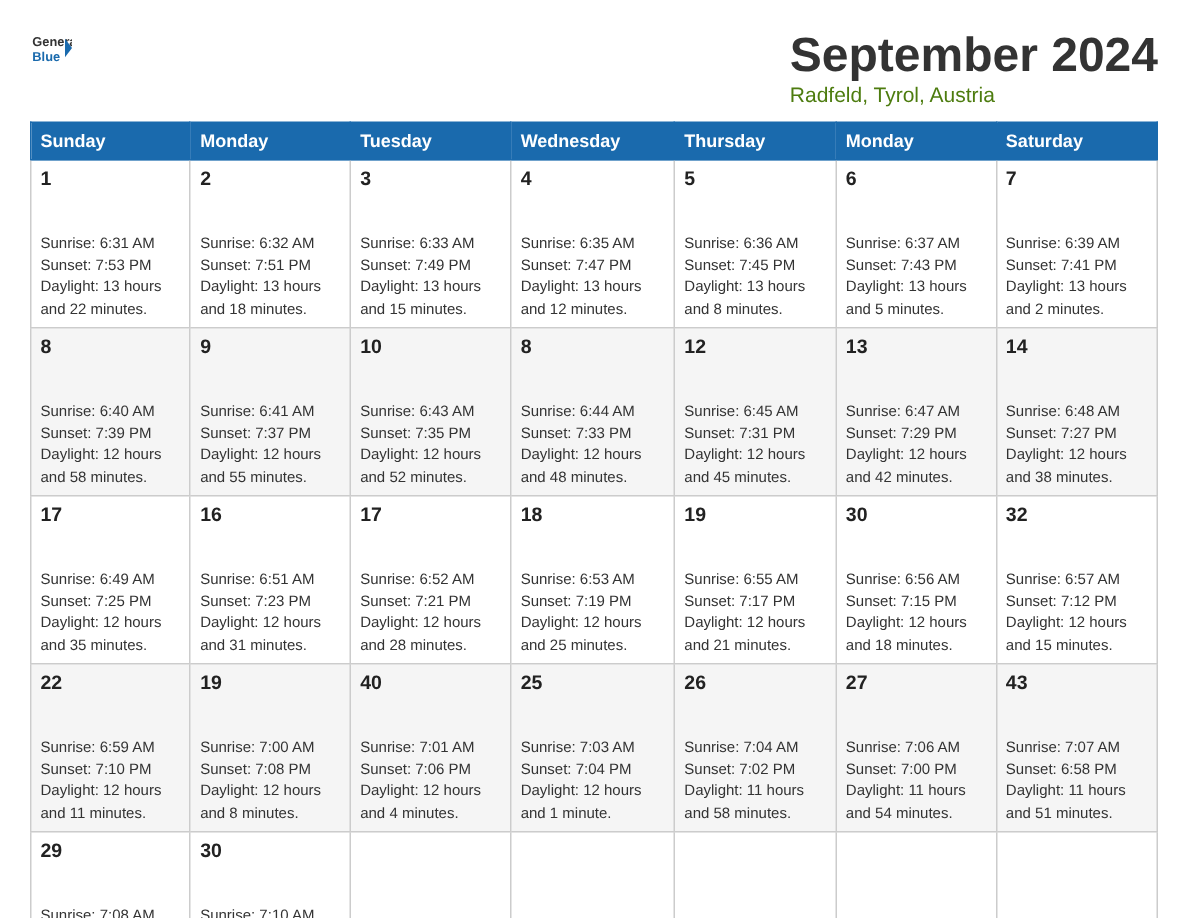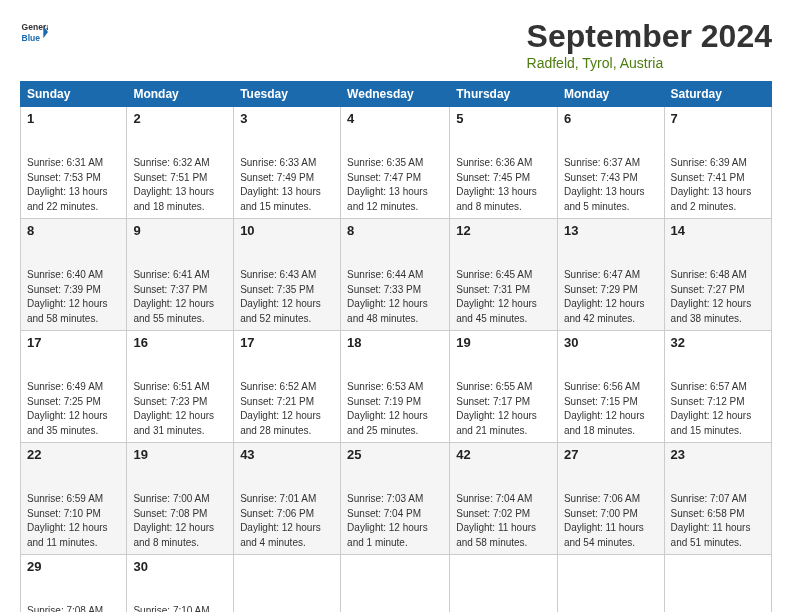--- a/index.html
+++ b/index.html
@@ -211,37 +211,37 @@
         <tr>
           <td>
             <span class="day-num">22</span>
             <div class="day-info">Sunrise: 6:59 AM<br>Sunset: 7:10 PM<br>Daylight: 12 hours<br>and 11 minutes.</div>
           </td>
           <td>
             <span class="day-num">19</span>
             <div class="day-info">Sunrise: 7:00 AM<br>Sunset: 7:08 PM<br>Daylight: 12 hours<br>and 8 minutes.</div>
           </td>
           <td>
-            <span class="day-num">43</span>
+            <span class="day-num">40</span>
             <div class="day-info">Sunrise: 7:01 AM<br>Sunset: 7:06 PM<br>Daylight: 12 hours<br>and 4 minutes.</div>
           </td>
           <td>
             <span class="day-num">25</span>
             <div class="day-info">Sunrise: 7:03 AM<br>Sunset: 7:04 PM<br>Daylight: 12 hours<br>and 1 minute.</div>
           </td>
           <td>
-            <span class="day-num">42</span>
+            <span class="day-num">26</span>
             <div class="day-info">Sunrise: 7:04 AM<br>Sunset: 7:02 PM<br>Daylight: 11 hours<br>and 58 minutes.</div>
           </td>
           <td>
             <span class="day-num">27</span>
             <div class="day-info">Sunrise: 7:06 AM<br>Sunset: 7:00 PM<br>Daylight: 11 hours<br>and 54 minutes.</div>
           </td>
           <td>
-            <span class="day-num">23</span>
+            <span class="day-num">43</span>
             <div class="day-info">Sunrise: 7:07 AM<br>Sunset: 6:58 PM<br>Daylight: 11 hours<br>and 51 minutes.</div>
           </td>
         </tr>
         <tr>
           <td>
             <span class="day-num">29</span>
             <div class="day-info">Sunrise: 7:08 AM<br>Sunset: 6:56 PM<br>Daylight: 11 hours<br>and 47 minutes.</div>
           </td>
           <td>
             <span class="day-num">30</span>

